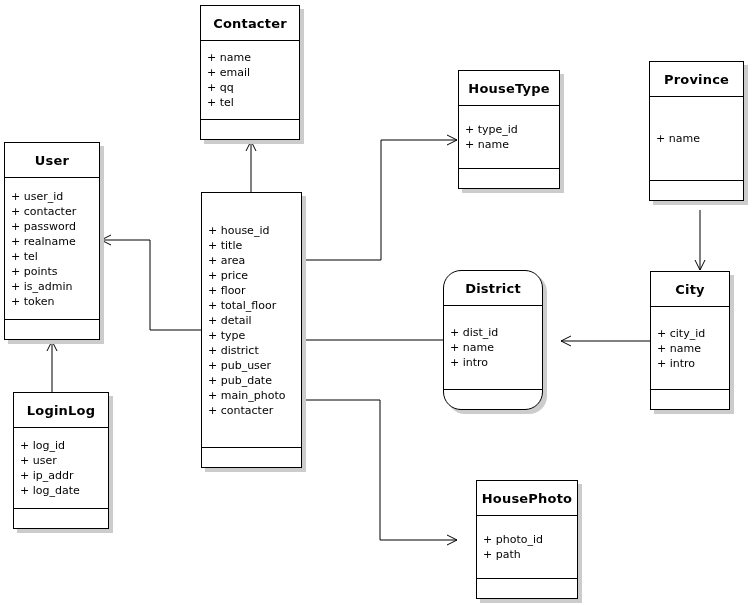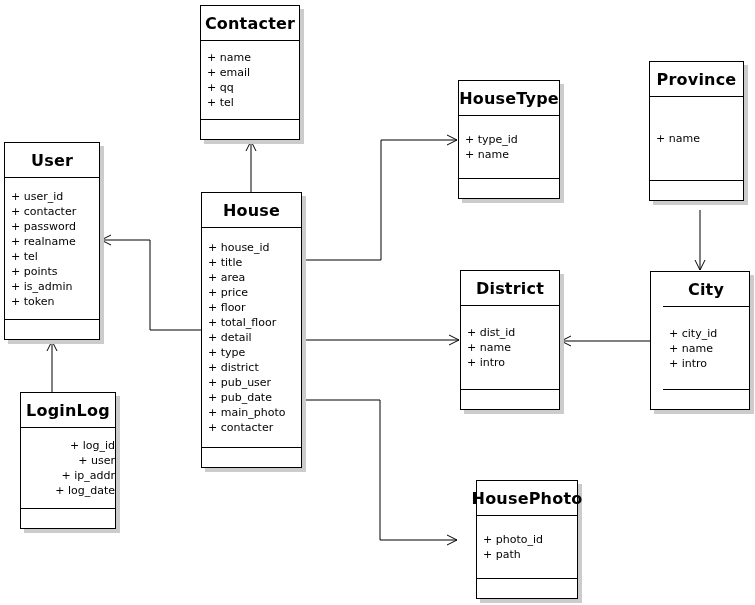--- a/index.html
+++ b/index.html
@@ -41,21 +41,21 @@
     border: 1px solid var(--line-color);
     box-shadow: 4px 4px 0 var(--shadow-color);
     color: var(--text-color);
   }
   .uml-title {
     height: 35px;
     flex: 0 0 35px;
     display: flex;
     align-items: center;
     justify-content: center;
-    font-size: 16px;
+    font-size: 13px;
     font-weight: bold;
     border-bottom: 1px solid var(--line-color);
     letter-spacing: 0.2px;
   }
   .uml-attrs {
     flex: 1 1 auto;
     display: flex;
     flex-direction: column;
     justify-content: center;
     padding-left: 6px;
@@ -69,25 +69,25 @@
   .uml-footer {
     flex: 0 0 20px;
     height: 20px;
     border-top: 1px solid var(--line-color);
   }
 
   
   #box-contacter  { left: 200px; top: 5px;   width: 100px; height: 135px; }
   #box-user       { left: 4px;   top: 142px; width: 96px;  height: 198px; }
   #box-house      { left: 201px; top: 192px; width: 101px; height: 276px; }
-  #box-housetype  { left: 458px; top: 80px;  width: 102px; height: 119px; }
+  #box-housetype  { left: 458px; top: 70px;  width: 102px; height: 119px; }
   #box-province   { left: 649px; top: 61px;  width: 95px; height: 140px; gap: 36px; }
-  #box-district   { left: 460px; top: 270px; width: 100px; height: 140px; }
-  #box-city       { left: 650px; top: 271px; width: 100px; height: 139px; padding-left: 12px; }
-  #box-loginlog   { left: 20px;   top: 392px; width: 96px;  height: 137px; text-align: right; }
+  #box-district   { left: 443px; top: 270px; width: 100px; height: 140px; border-radius: 18px; }
+  #box-city       { left: 650px; top: 271px; width: 80px; height: 139px; }
+  #box-loginlog   { left: 13px;   top: 392px; width: 96px;  height: 137px; }
   #box-housephoto { left: 458px; top: 480px; width: 102px; height: 119px; margin-left: 18px; }
 </style>
 </head>
 <body>
 
 <div class="canvas">
 
   <svg class="edges" viewBox="0 0 755 605">
     <defs>
       <marker id="openArrow" markerUnits="userSpaceOnUse" markerWidth="12" markerHeight="12" refX="11" refY="6" orient="auto">
@@ -124,21 +124,20 @@
         <div class="attr-row">+ realname</div>
         <div class="attr-row">+ tel</div>
         <div class="attr-row">+ points</div>
         <div class="attr-row">+ is_admin</div>
         <div class="attr-row">+ token</div>
       </div>
     <div class="uml-footer"></div>
   </div>
 
   <div class="uml-class" id="box-house">
-    <div class="uml-title">House</div>
     <div class="uml-attrs">
         <div class="attr-row">+ house_id</div>
         <div class="attr-row">+ title</div>
         <div class="attr-row">+ area</div>
         <div class="attr-row">+ price</div>
         <div class="attr-row">+ floor</div>
         <div class="attr-row">+ total_floor</div>
         <div class="attr-row">+ detail</div>
         <div class="attr-row">+ type</div>
         <div class="attr-row">+ district</div>

